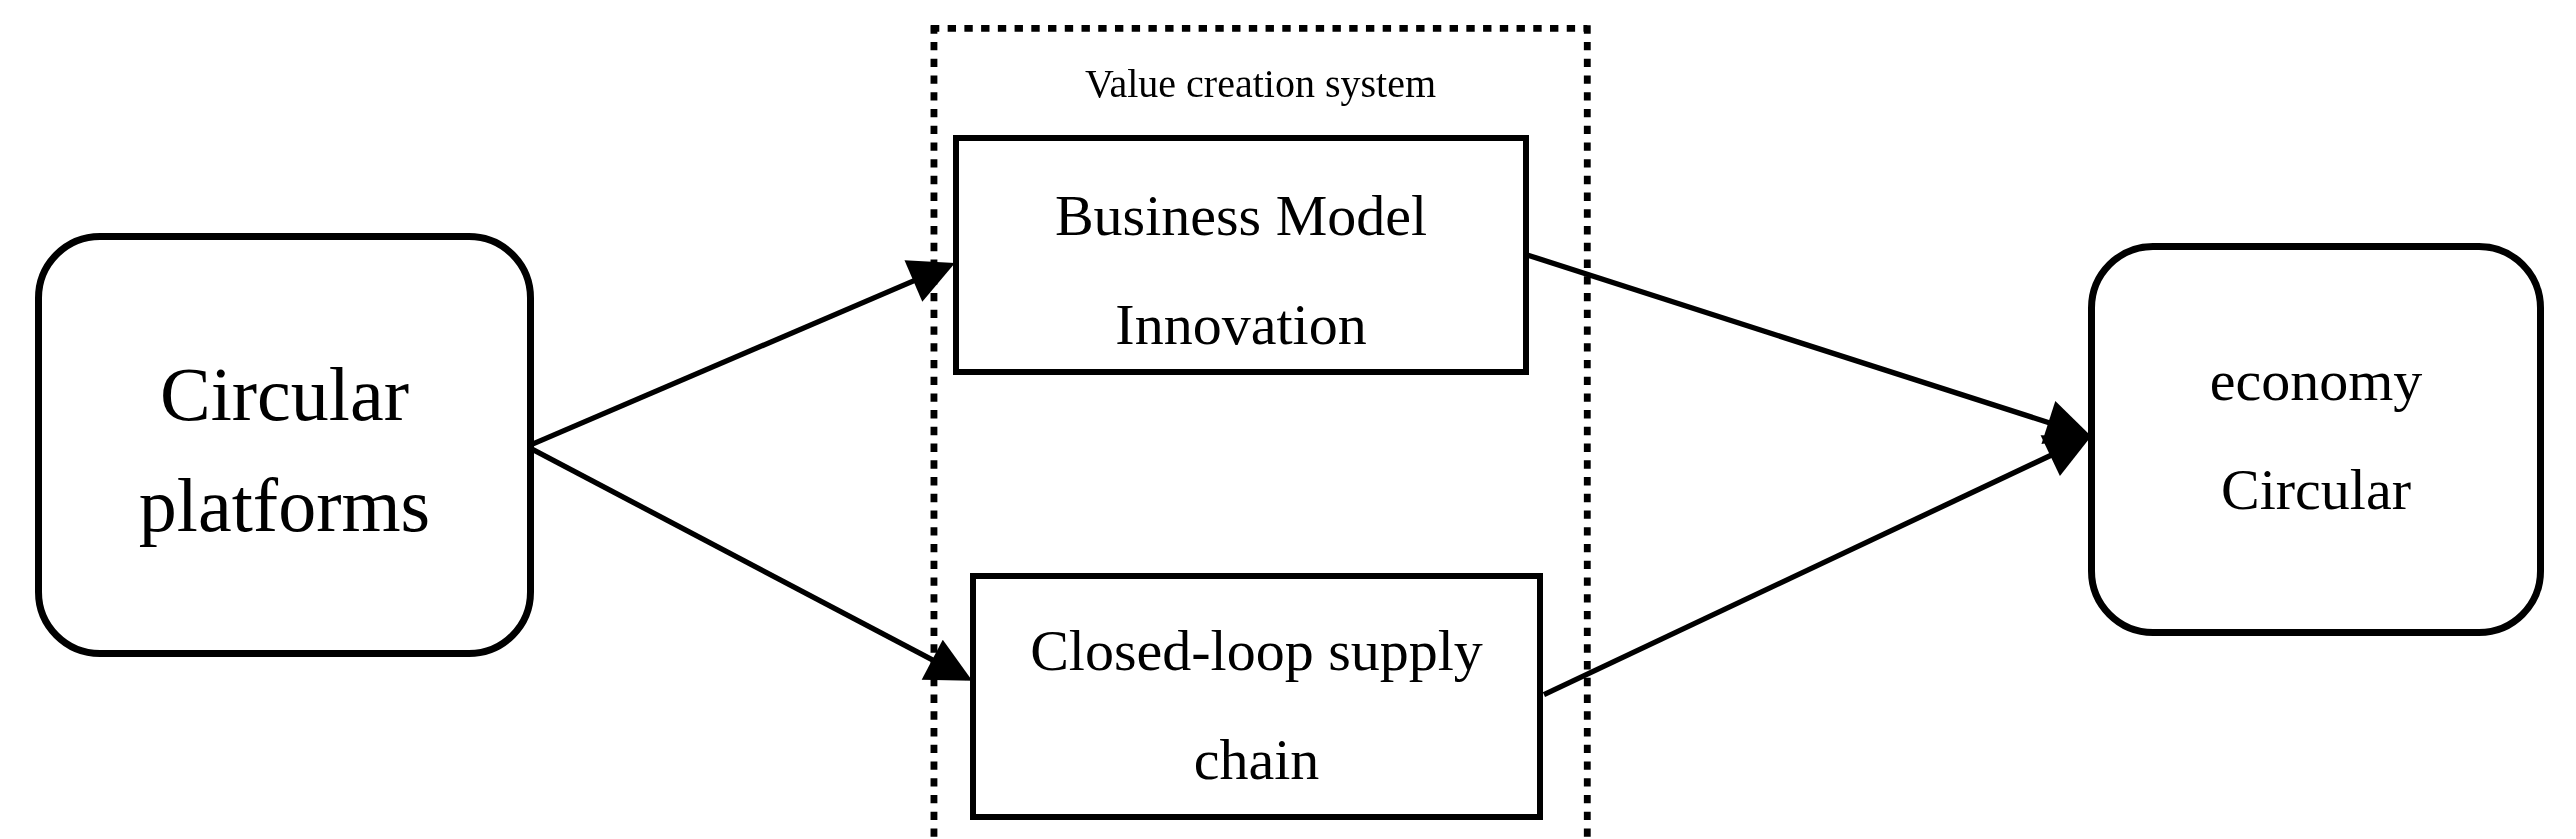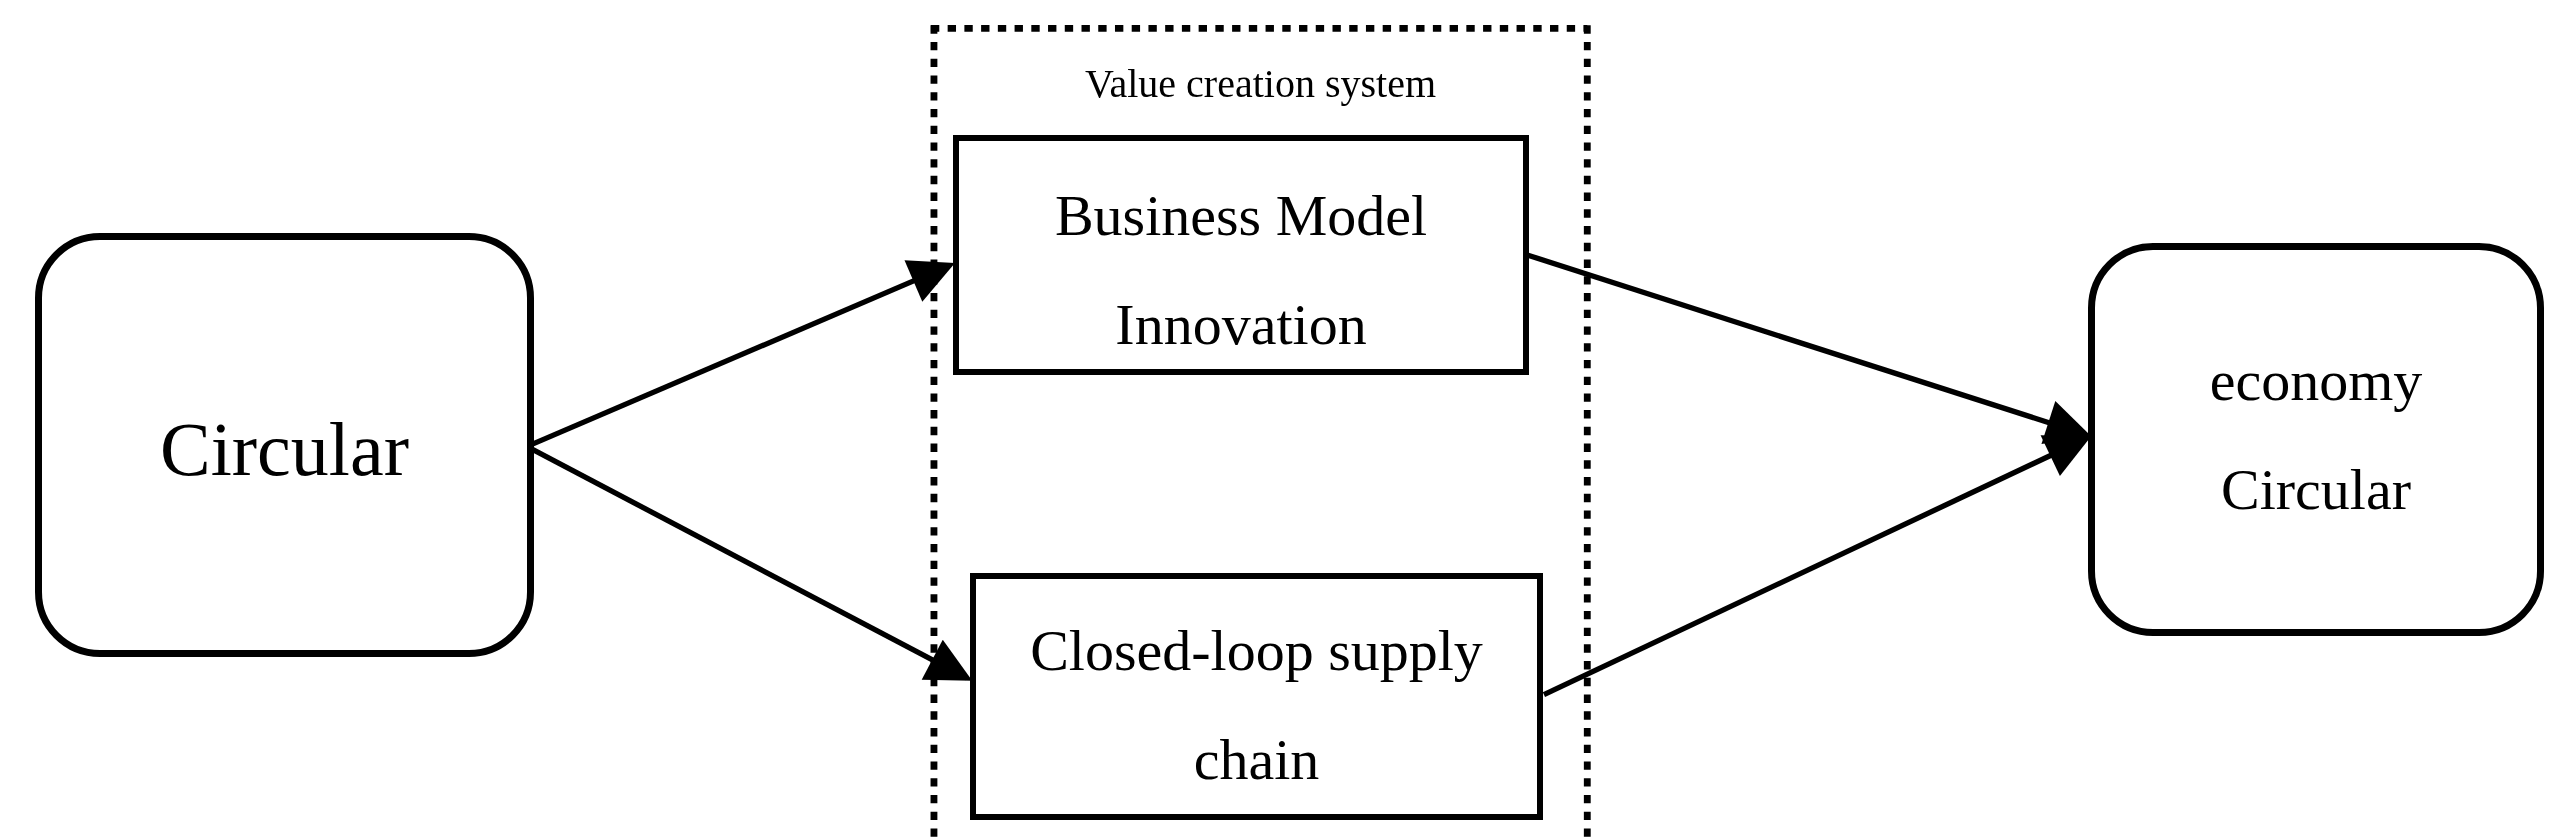--- a/index.html
+++ b/index.html
@@ -93,20 +93,21 @@
       <line x1="697" y1="589" x2="1271" y2="891" marker-end="url(#arrowhead)"></line>
       <line x1="2008" y1="335" x2="2742" y2="571" marker-end="url(#arrowhead)"></line>
       <line x1="2030" y1="913" x2="2742" y2="577" marker-end="url(#arrowhead)"></line>
     </g>
   </svg>
 
   <div class="container-label">Value creation system</div>
 
   <div class="node rounded" id="node-digital">
     <span class="line">Circular</span>
+    <span class="line">platforms</span>
   </div>
 
   <div class="node" id="node-bmi">
     <span class="line">Business Model</span>
     <span class="line">Innovation</span>
   </div>
 
   <div class="node" id="node-closed">
     <span class="line">Closed-loop supply</span>
     <span class="line">chain</span>

